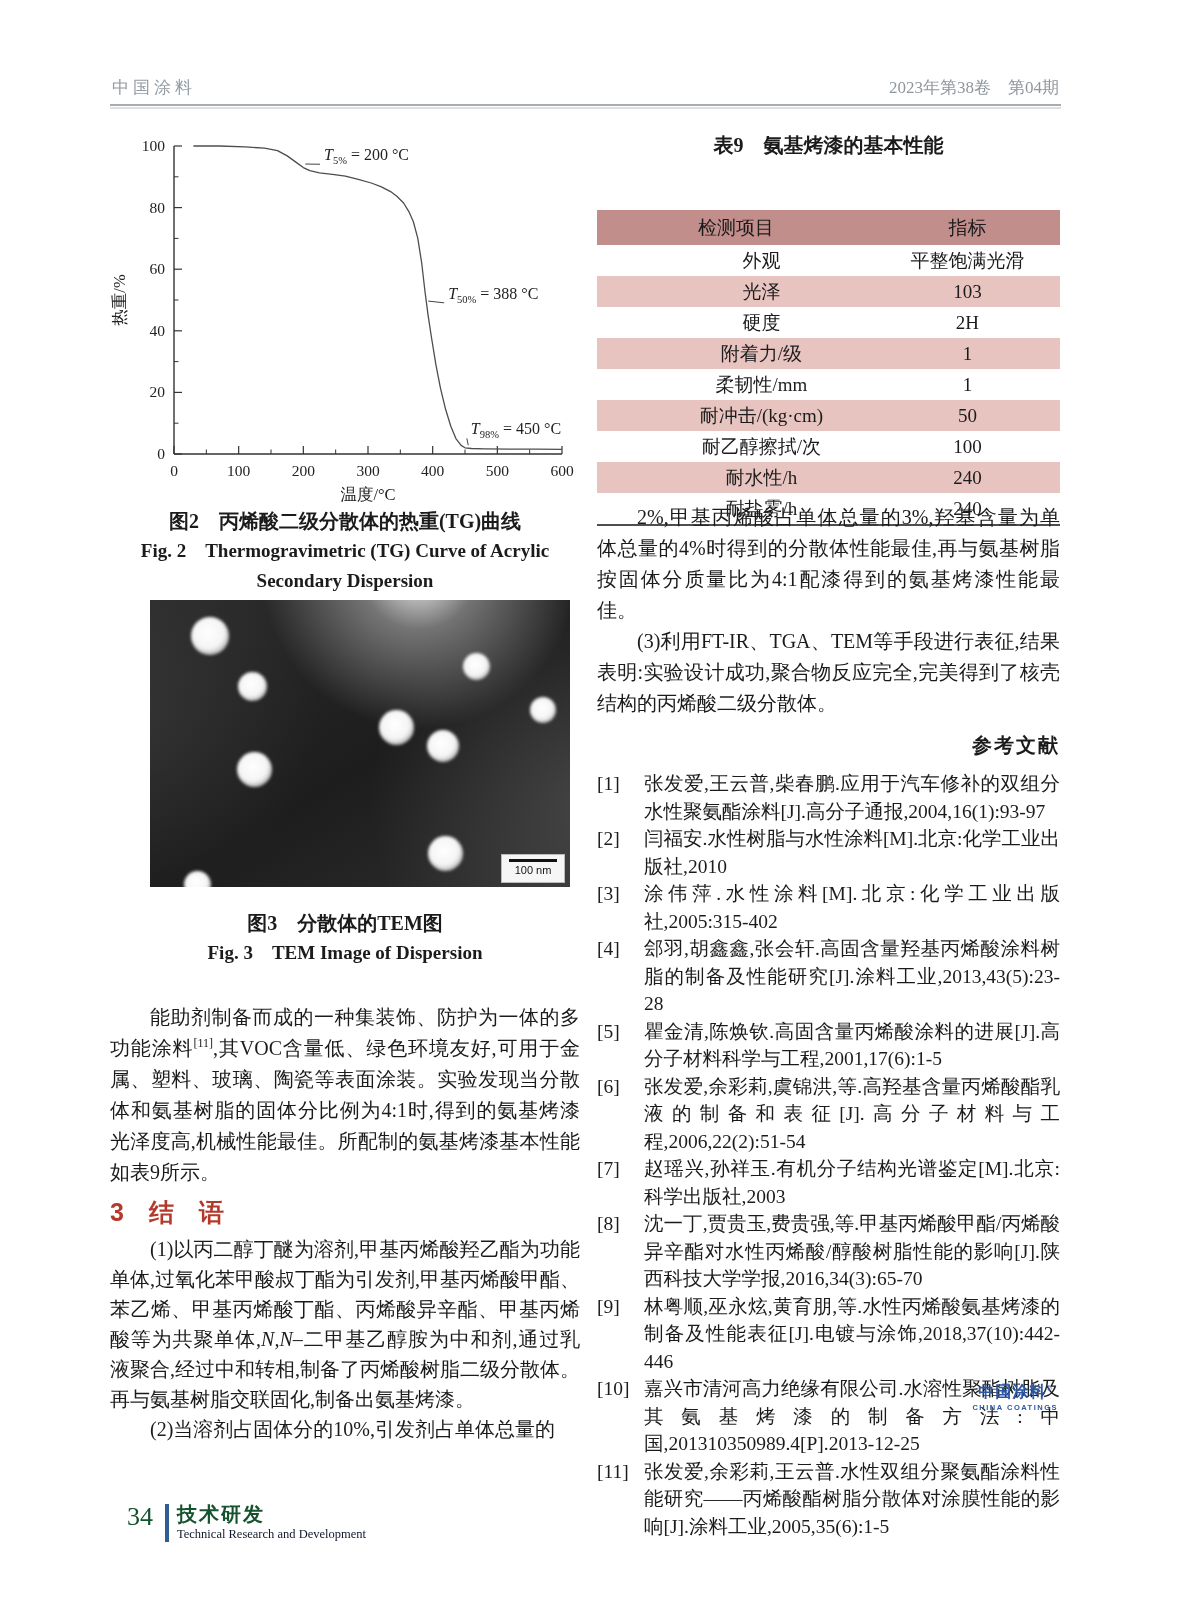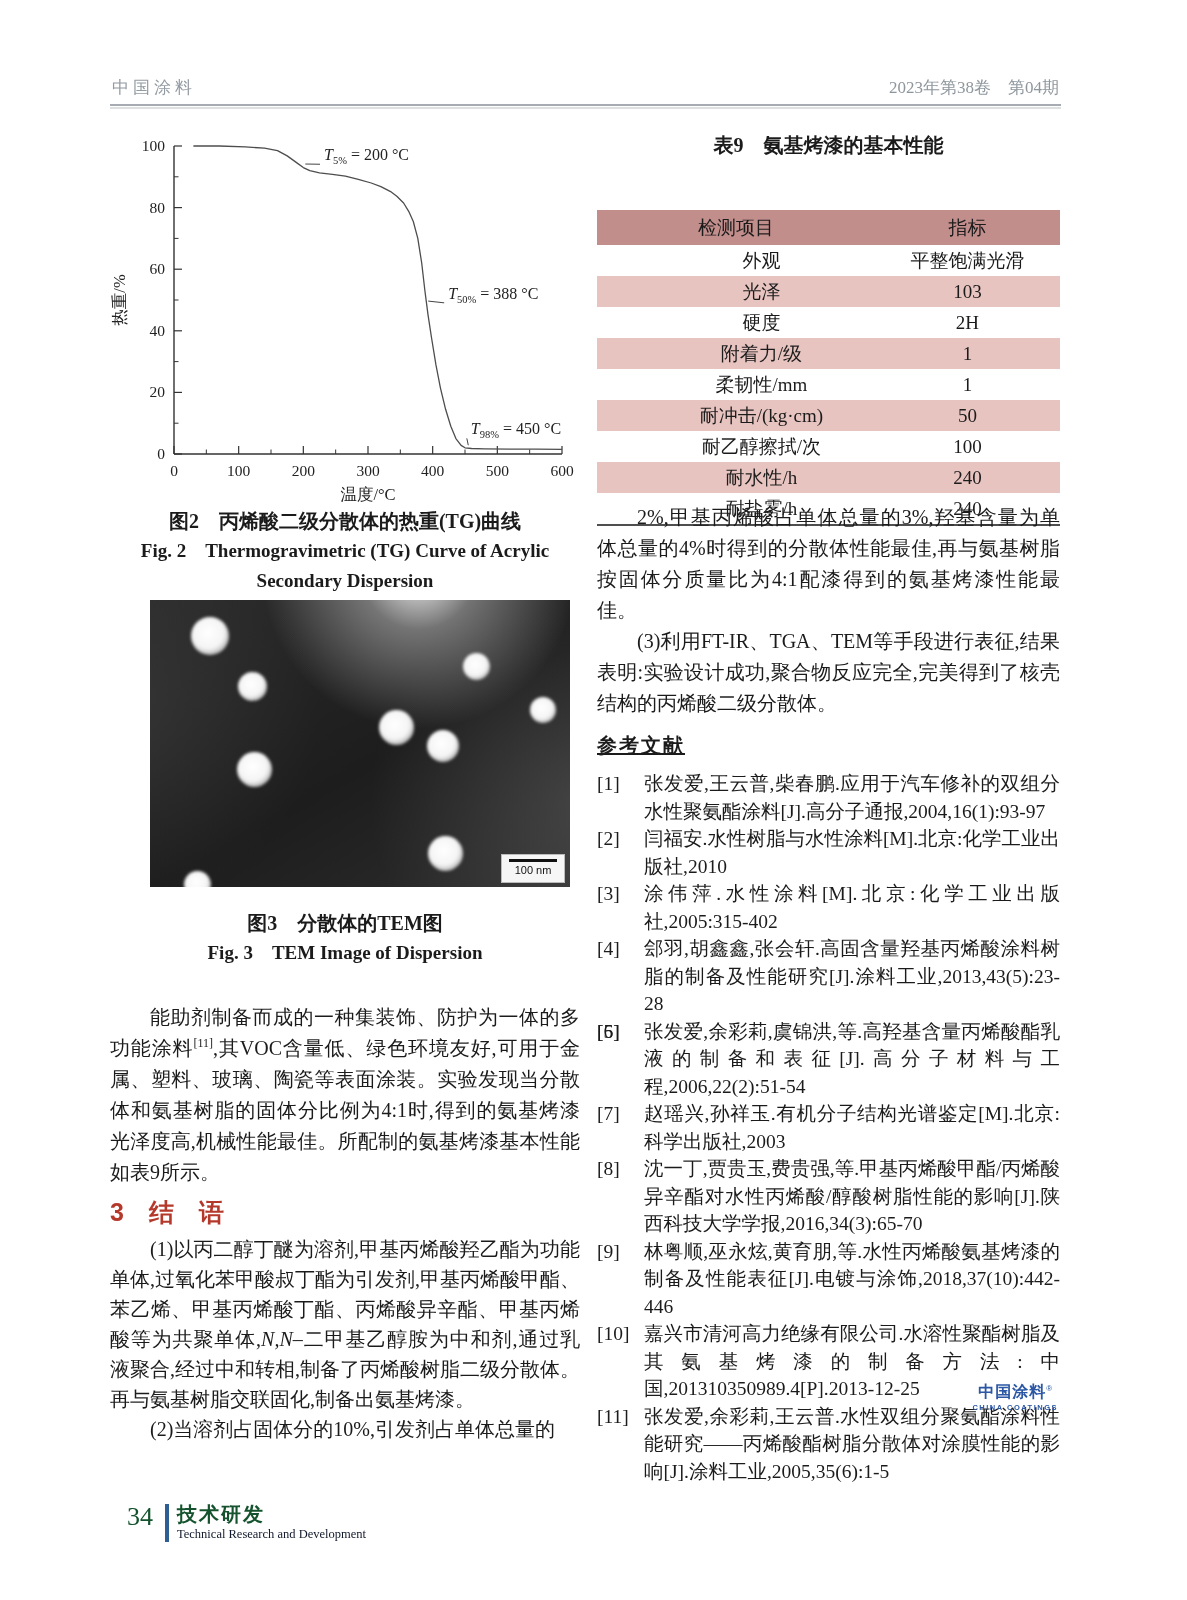--- a/index.html
+++ b/index.html
@@ -41,21 +41,21 @@
   .tbl-title{width:100%;text-align:center;font-weight:bold;}
   .tbl-title .cn{font-size:20px;}
   .tbl-title .en{font-size:19px;}
   table.props{width:100%;border-collapse:collapse;font-size:19px;border-bottom:2px solid #4f4f4f;}
   table.props th{background:#c28e8c;font-weight:normal;height:33px;text-align:center;}
   table.props td{height:29px;}
   table.props td:first-child{width:60%;text-align:center;padding-left:52px;}
   table.props td:last-child{text-align:center;}
   table.props tbody tr:nth-child(even){background:#e8c4c0;}
   
-  .refs-head{width:100%;text-align:left;font-weight:bold;font-size:20px;letter-spacing:2px;text-decoration:underline;}
+  .refs-head{width:100%;text-align:right;font-weight:bold;font-size:20px;letter-spacing:2px;}
   .ref{position:relative;padding-left:47px;font-size:19.5px;line-height:27.5px;text-align:justify;}
   .ref .num{position:absolute;left:0;top:0;}
   
   .logo{position:absolute;right:2px;top:1252px;text-align:center;font-family:"Liberation Sans","DejaVu Sans",sans-serif;color:#2b57a5;}
   .logo .cn{font-size:16px;font-weight:bold;letter-spacing:1px;}
   .logo .mark{font-size:8px;vertical-align:super;}
   .logo .en{font-size:7.5px;letter-spacing:1.5px;font-weight:bold;}
   
   .foot-num{position:absolute;left:127px;top:1502px;font-size:26px;color:#14532d;font-family:"Liberation Serif",serif;}
   .foot-bar{position:absolute;left:165px;top:1504px;width:4px;height:38px;background:#2e5e92;}
@@ -224,21 +224,21 @@
       <p>(3)利用FT-IR、TGA、TEM等手段进行表征,结果表明:实验设计成功,聚合物反应完全,完美得到了核壳结构的丙烯酸二级分散体。</p>
     </div>
 
     <div class="abs refs-head" style="left:0;top:602px">参考文献</div>
 
     <div class="abs" style="left:0;top:640px;width:463px">
         <div class="ref"><span class="num">[1]</span><span>张发爱,王云普,柴春鹏.应用于汽车修补的双组分水性聚氨酯涂料[J].高分子通报,2004,16(1):93-97</span></div>
         <div class="ref"><span class="num">[2]</span><span>闫福安.水性树脂与水性涂料[M].北京:化学工业出版社,2010</span></div>
         <div class="ref"><span class="num">[3]</span><span>涂伟萍.水性涂料[M].北京:化学工业出版社,2005:315-402</span></div>
         <div class="ref"><span class="num">[4]</span><span>郐羽,胡鑫鑫,张会轩.高固含量羟基丙烯酸涂料树脂的制备及性能研究[J].涂料工业,2013,43(5):23-28</span></div>
-        <div class="ref"><span class="num">[5]</span></div>
+        <div class="ref"><span class="num">[5]</span><span>瞿金清,陈焕钦.高固含量丙烯酸涂料的进展[J].高分子材料科学与工程,2001,17(6):1-5</span></div>
         <div class="ref"><span class="num">[6]</span><span>张发爱,余彩莉,虞锦洪,等.高羟基含量丙烯酸酯乳液的制备和表征[J].高分子材料与工程,2006,22(2):51-54</span></div>
         <div class="ref"><span class="num">[7]</span><span>赵瑶兴,孙祥玉.有机分子结构光谱鉴定[M].北京:科学出版社,2003</span></div>
         <div class="ref"><span class="num">[8]</span><span>沈一丁,贾贵玉,费贵强,等.甲基丙烯酸甲酯/丙烯酸异辛酯对水性丙烯酸/醇酸树脂性能的影响[J].陕西科技大学学报,2016,34(3):65-70</span></div>
         <div class="ref"><span class="num">[9]</span><span>林粤顺,巫永炫,黄育朋,等.水性丙烯酸氨基烤漆的制备及性能表征[J].电镀与涂饰,2018,37(10):442-446</span></div>
         <div class="ref"><span class="num">[10]</span><span>嘉兴市清河高力绝缘有限公司.水溶性聚酯树脂及其氨基烤漆的制备方法:中国,201310350989.4[P].2013-12-25</span></div>
         <div class="ref"><span class="num">[11]</span><span>张发爱,余彩莉,王云普.水性双组分聚氨酯涂料性能研究——丙烯酸酯树脂分散体对涂膜性能的影响[J].涂料工业,2005,35(6):1-5</span></div>
       </div>
 
     <div class="logo">
       <div><span class="cn">中国涂料</span><span class="mark">®</span></div>

